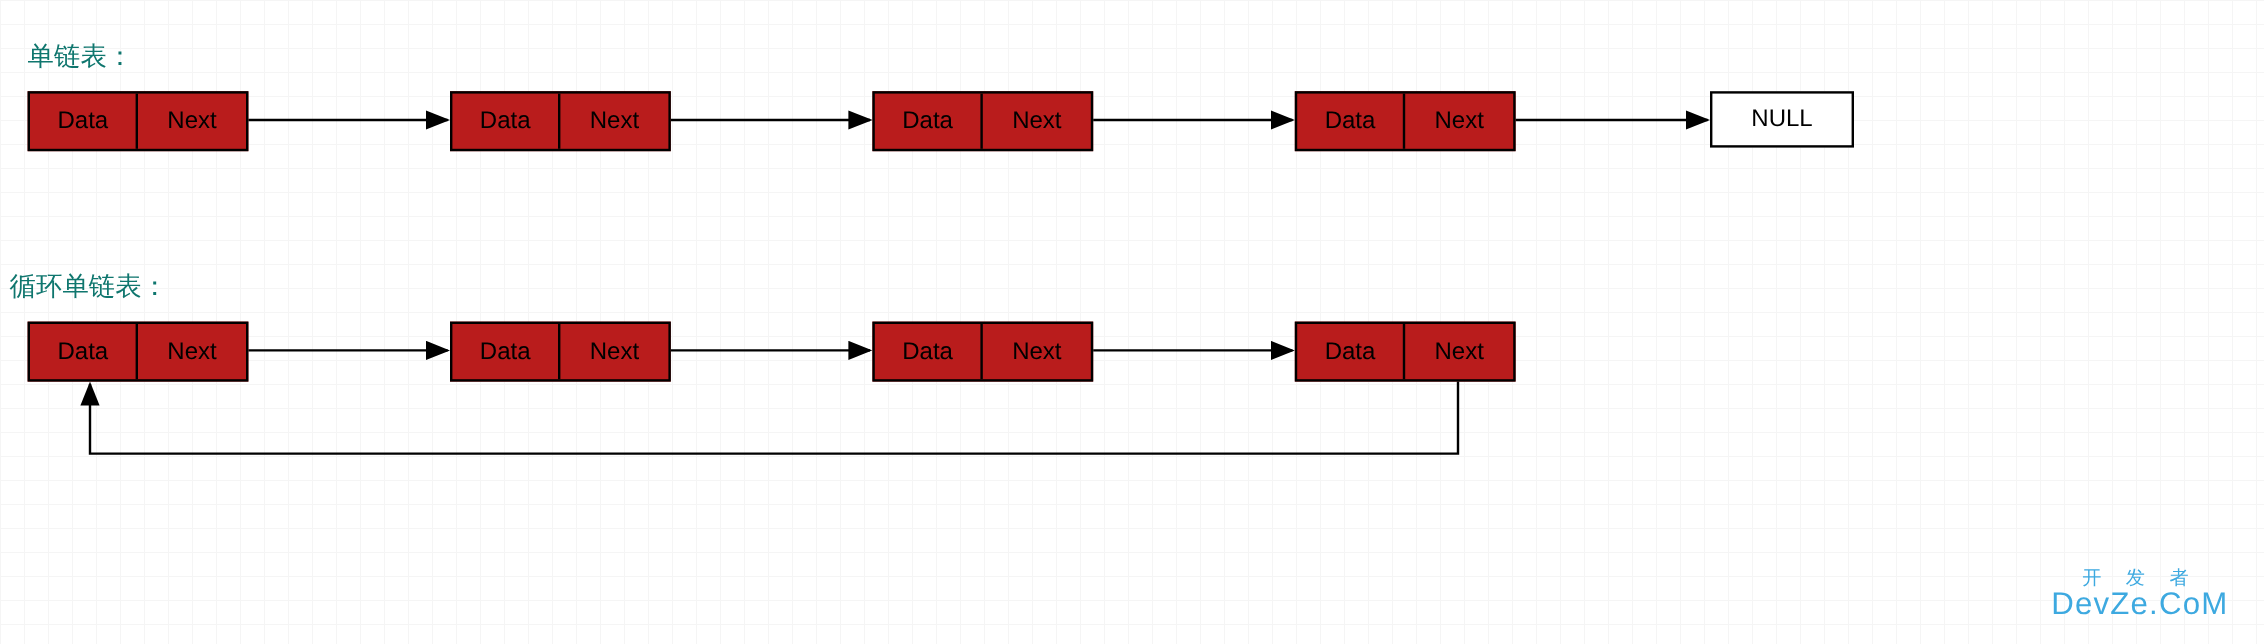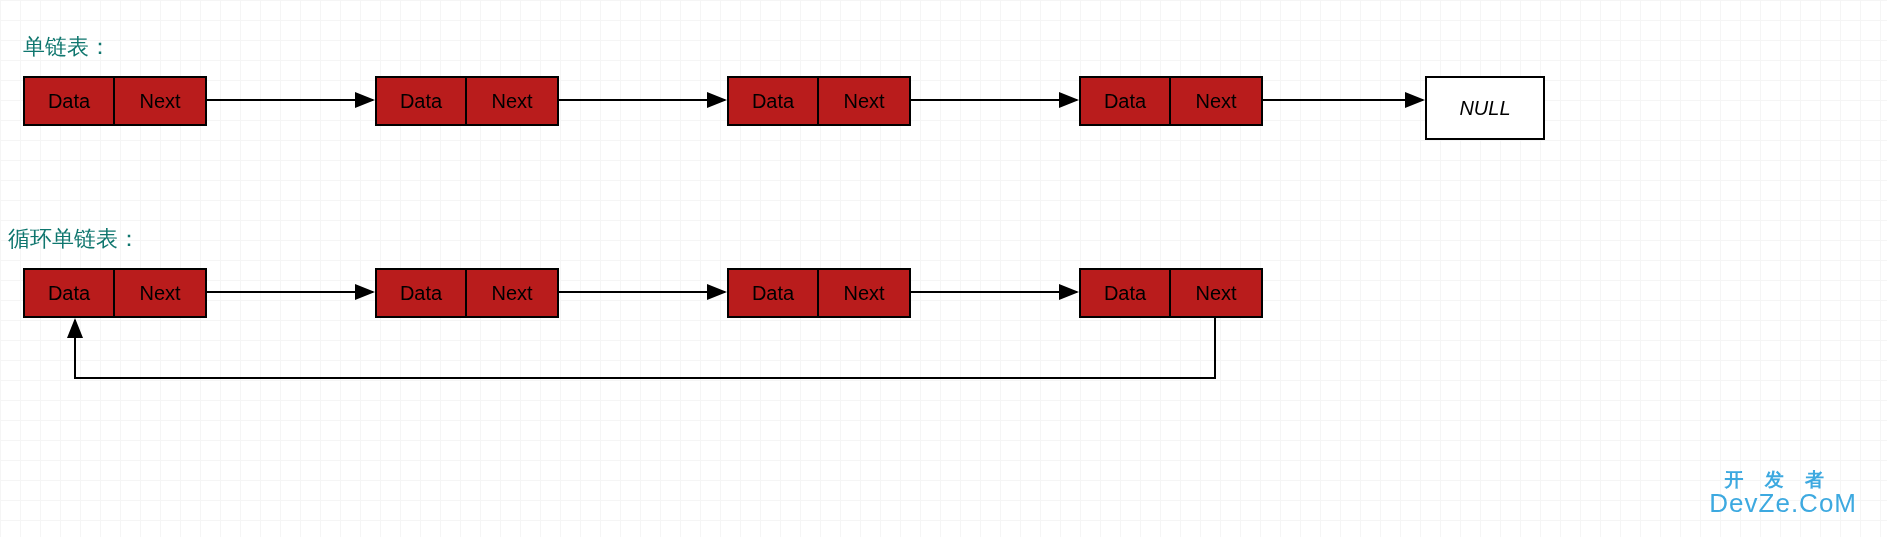--- a/index.html
+++ b/index.html
@@ -39,45 +39,43 @@
       color: #000;
     }
     .cell:first-child {
       border-right: 2px solid #000;
     }
     .null-box {
       position: absolute;
       border: 2px solid #000;
       background: #fff;
       width: 120px;
-      height: 64px;
+      height: 47px;
       display: flex;
       align-items: center;
       justify-content: center;
       font-size: 20px;
       color: #000;
-      font-style: italic;
     }
     .watermark {
       position: absolute;
       bottom: 18px;
       right: 30px;
       font-size: 26px;
       color: #3da9e0;
       font-weight: 500;
       letter-spacing: 1px;
     }
     .watermark-small {
       position: absolute;
       bottom: 44px;
       right: 55px;
-      font-size: 19px;
+      font-size: 16px;
       color: #3da9e0;
       letter-spacing: 8px;
-      font-weight: bold;
     }
     svg.arrows {
       position: absolute;
       top: 0;
       left: 0;
       width: 1887px;
       height: 537px;
       pointer-events: none;
     }
   </style>

